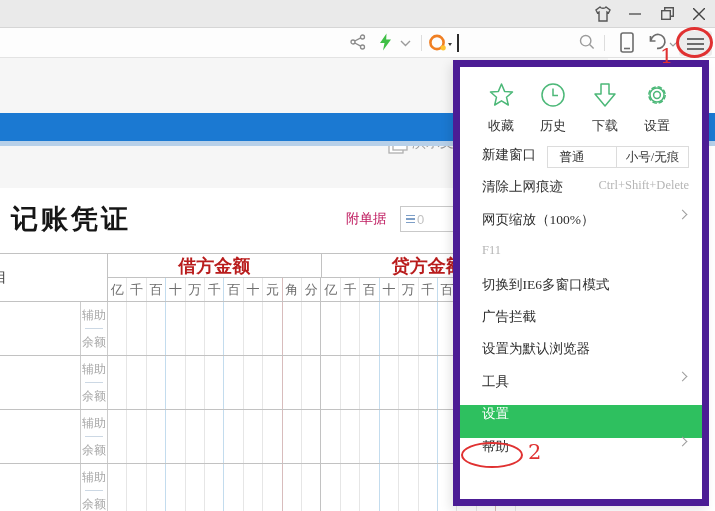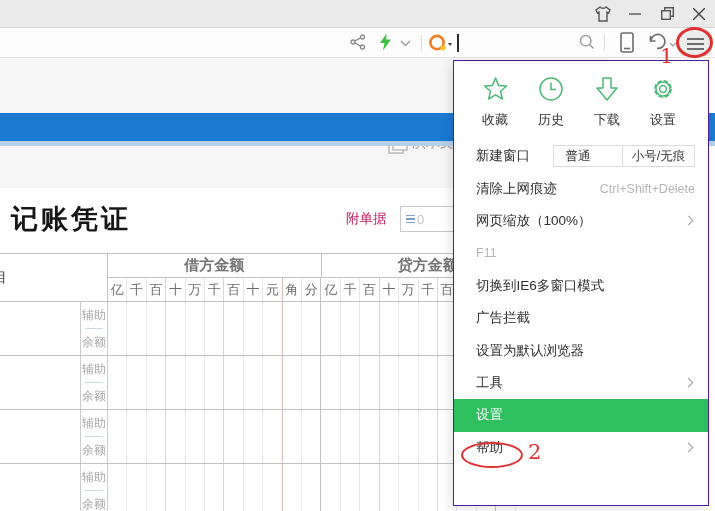--- a/index.html
+++ b/index.html
@@ -41,45 +41,45 @@
   .list-ic i { display:block; width:9px; height:1.5px; background:#7e9fc7; }
   
   .vtable { position:absolute; left:0; top:195px; width:534px; background:#fff;
     --ld:#c2c2c2; --lm:#cccccc; --ll:#e6e6e6; --lb:#c3dcee; --lr:#d8bcbc; }
   .thead { display:flex; height:49px; border-top:1px solid var(--ld); border-bottom:1px solid var(--ld); }
   .h-left { width:108px; border-right:1px solid var(--ld); display:flex; align-items:center; overflow:hidden; }
   .h-left span { margin-left:-7px; font-size:14px; color:#444; }
   .h-right { flex:1; display:flex; flex-direction:column; }
   .h-titles { display:flex; height:24px; border-bottom:1px solid var(--ld); }
   .h-title { flex:1; display:flex; align-items:center; justify-content:center;
-    font-size:15px; font-weight:bold; color:#737373; }
+    font-size:18px; font-weight:bold; color:#b91c1c; }
   .h-title + .h-title { border-left:1px solid var(--ld); }
   .h-digits { display:flex; flex:1; }
   .dcell { flex:1; display:flex; align-items:center; justify-content:center;
     font-size:13px; color:#6d6d6d; border-left:1px solid var(--ll); }
   .dcell.nb { border-left:none; }
   .dcell.bd { border-left-color:var(--ld); }
   .dcell.bb { border-left-color:var(--lb); }
   .dcell.br { border-left-color:var(--lr); }
   .trow { display:flex; height:54px; border-bottom:1px solid var(--ld); background:#fff; }
   .c-main { width:81px; border-right:1px solid var(--lm); }
   .c-aux { width:27px; border-right:1px solid var(--lm); display:flex; flex-direction:column;
     align-items:center; justify-content:space-evenly; }
   .c-aux span { font-size:12px; color:#a8a8a8; }
   .c-aux i { display:block; width:18px; height:1px; background:#ccd8e4; }
   .c-grid { flex:1; display:flex; }
   .c-grid .dcell { font-size:0; }
   
   .menu-panel { position:absolute; left:453px; top:60px; width:256px; height:446px;
-    background:#fff; border:1px solid #4c1d95; box-shadow:-3px 4px 10px rgba(0,0,0,.10); z-index:10; }
+    background:#fff; border:7px solid #4c1d95; box-shadow:-3px 4px 10px rgba(0,0,0,.10); z-index:10; }
   .mp-icons { display:flex; justify-content:space-between; padding:15px 22px 0 18px; }
   .qi { display:flex; flex-direction:column; align-items:center; gap:9px; width:46px; cursor:default; }
   .qi .ql { font-size:13px; color:#333; white-space:nowrap; }
   .mp-items { margin-top:11px; }
-  .mi { height:32.4px; display:flex; align-items:center; padding:0 13px 0 22px; }
+  .mi { height:32.4px; display:flex; align-items:flex-start; padding:0 13px 0 22px;font-family:Liberation Serif, serif; }
   .mi-label { flex:1; font-size:13.5px; color:#2f2f2f; white-space:nowrap; }
   .sc { font-size:12.5px; color:#b5b5b5; white-space:nowrap; }
   .chev { width:7px; height:7px; border-top:1.5px solid #9c9c9c; border-right:1.5px solid #9c9c9c;
     transform:rotate(45deg); margin-right:3px; }
   .btn-group { display:flex; border:1px solid #dcdcdc; height:22px; align-items:stretch; }
   .gbtn { display:flex; align-items:center; justify-content:center; font-size:12.5px; color:#333; white-space:nowrap; }
   .gbtn.bl { border-left:1px solid #dcdcdc;margin-left:20px; }
   .w48 { width:48px; } .w72 { width:72px; }
   .mi.hl { background:var(--green,#2ec05f); }
   .mi.hl .mi-label { color:#fff; }

